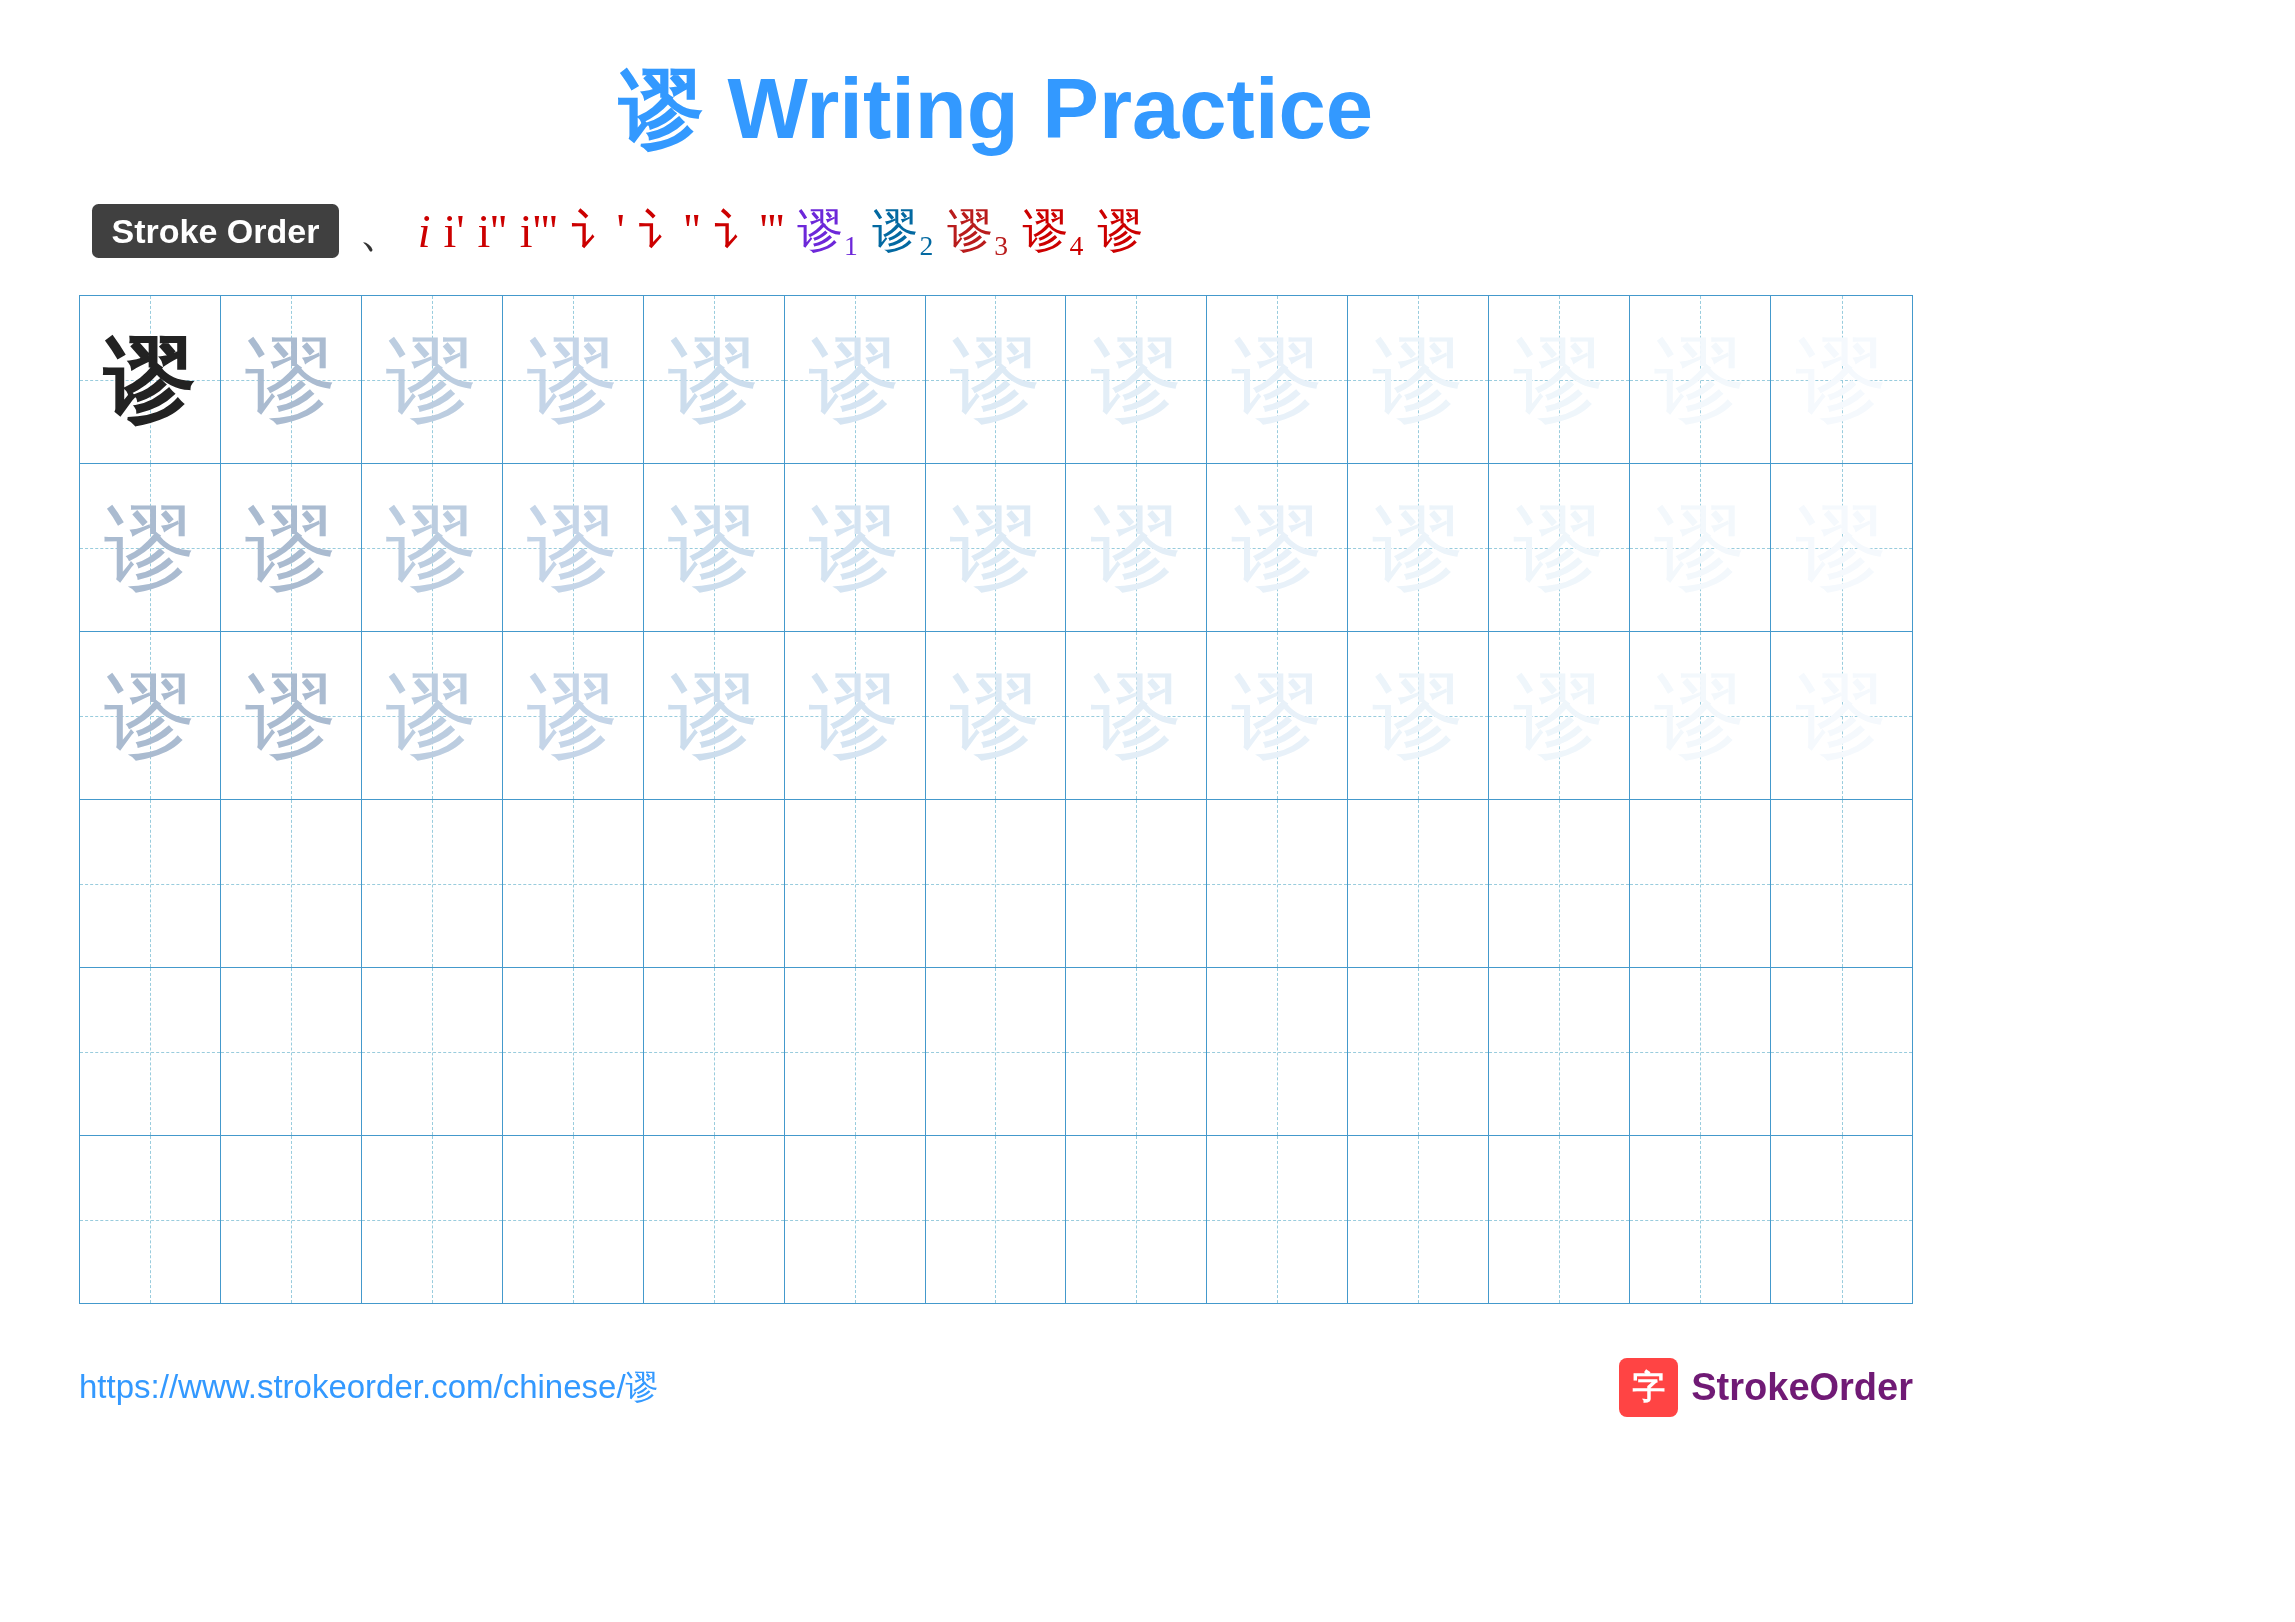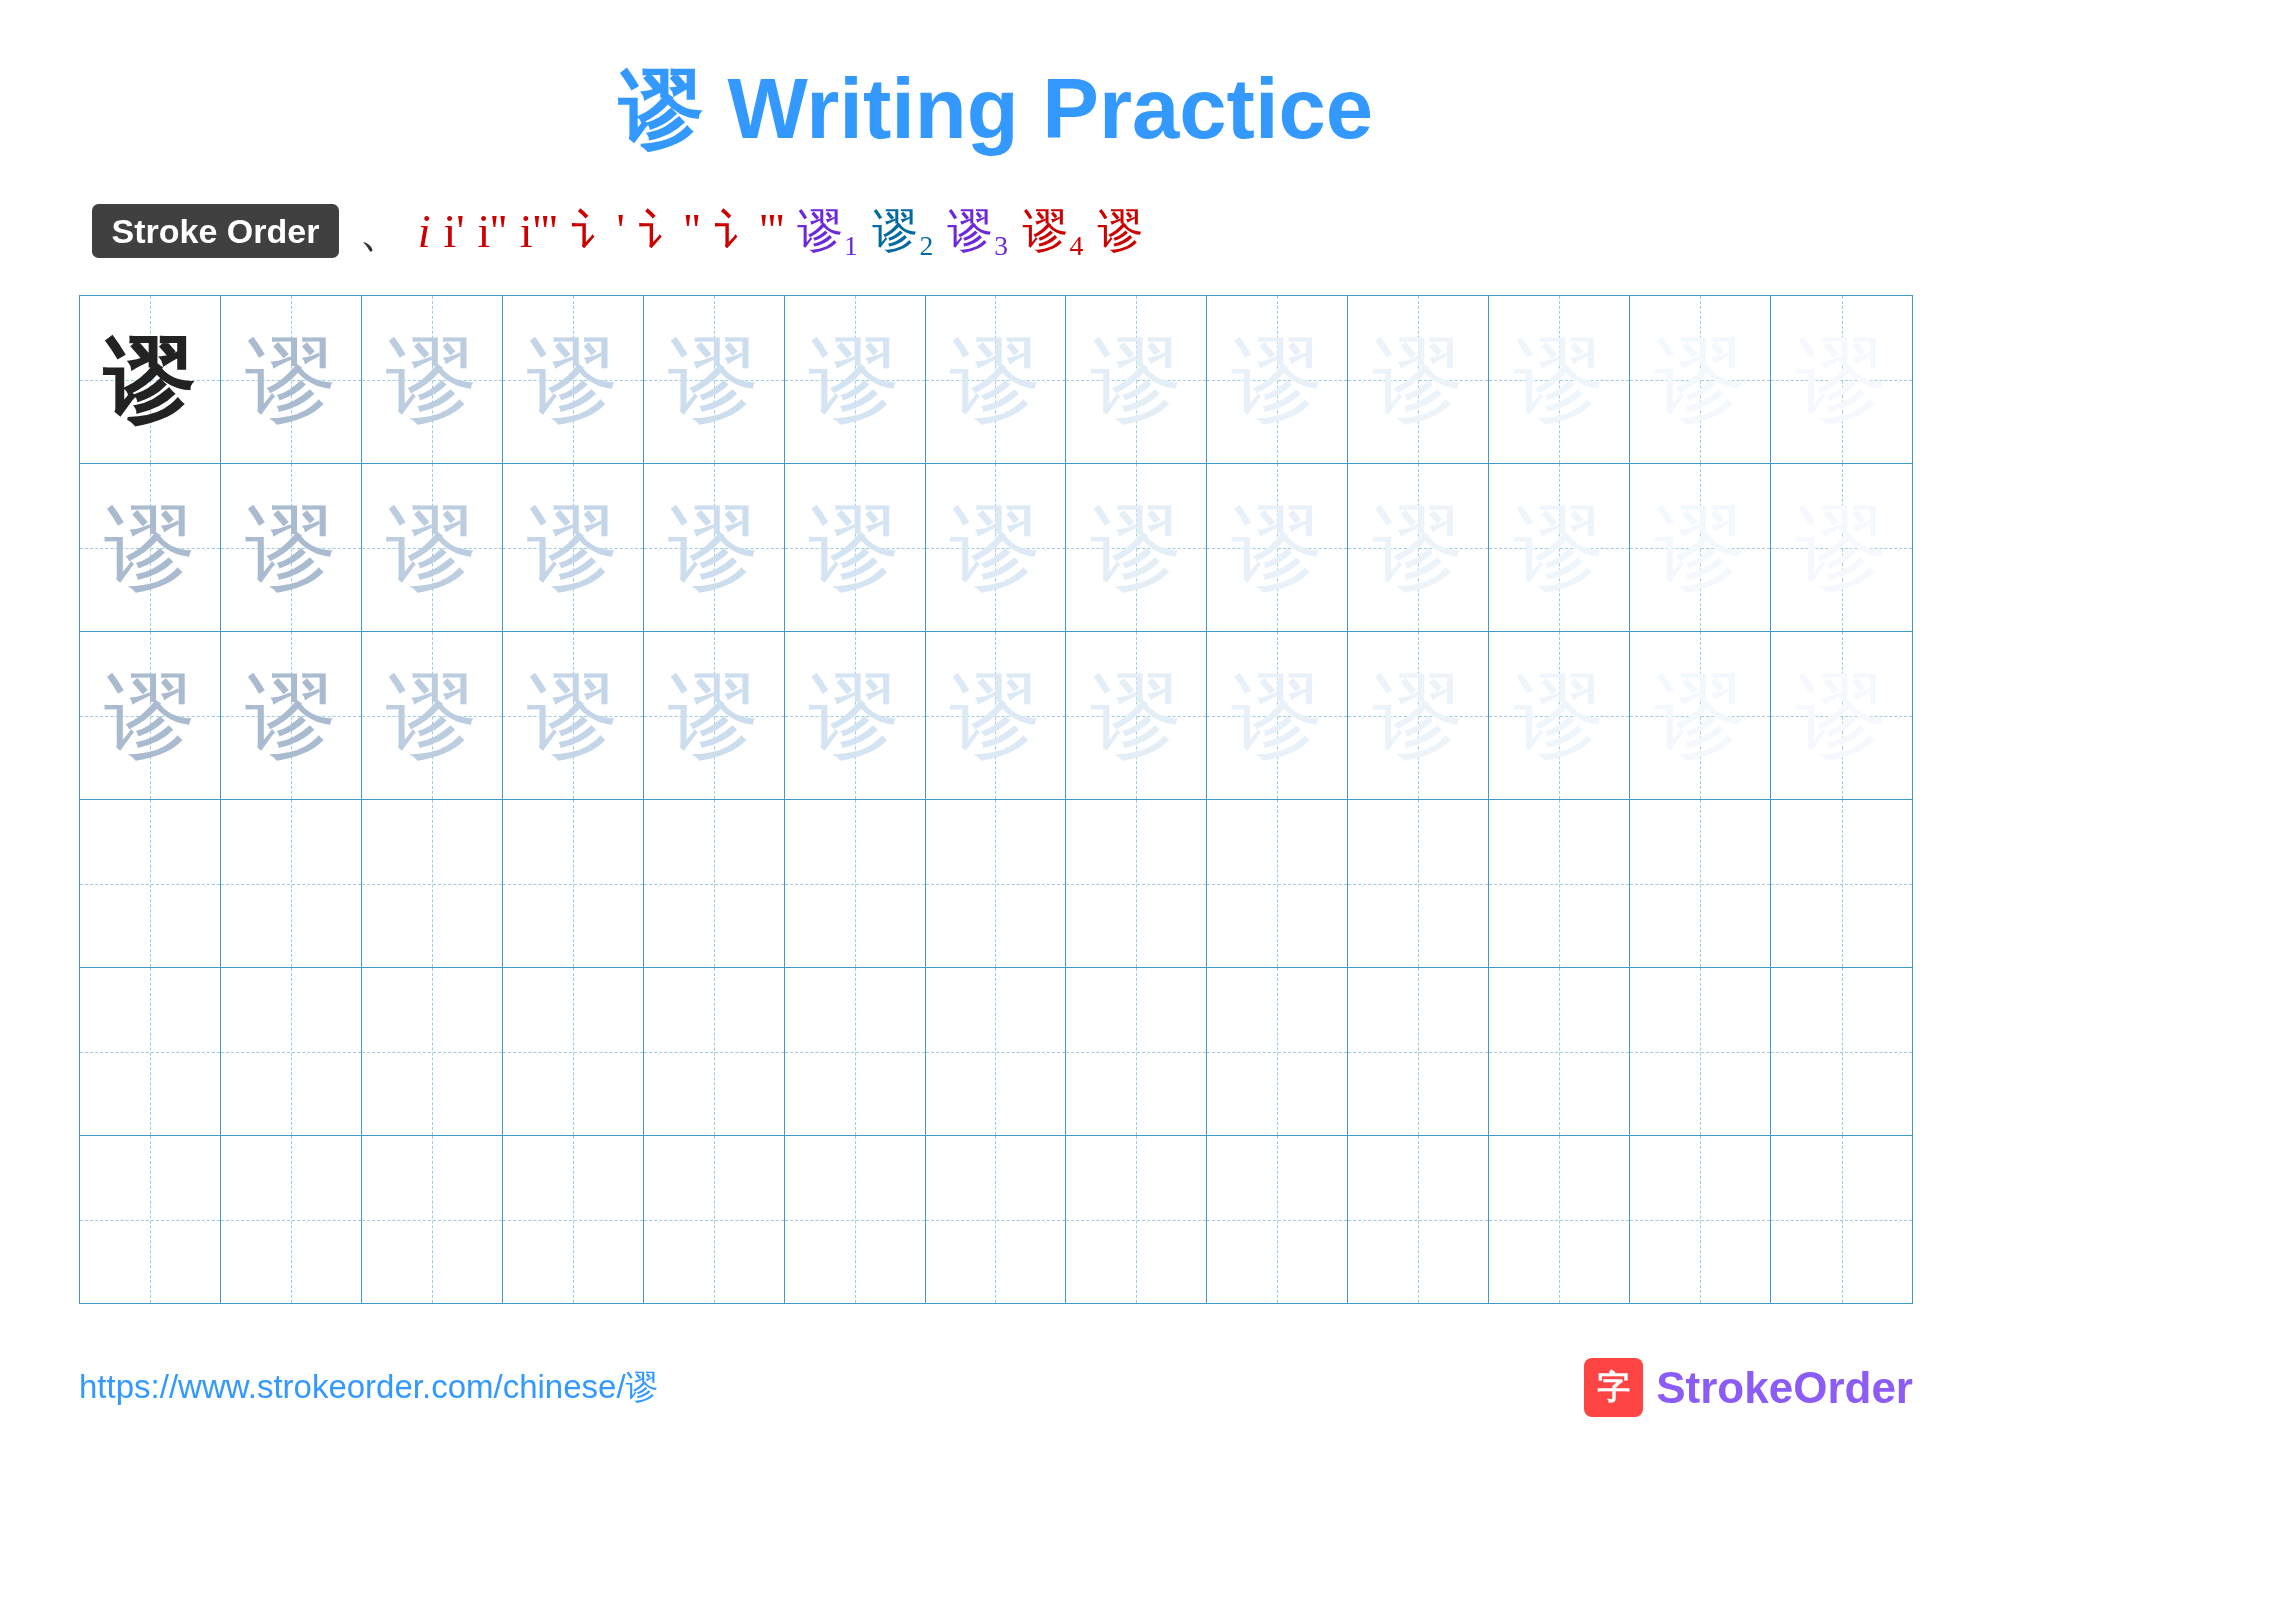--- a/index.html
+++ b/index.html
@@ -97,23 +97,23 @@
       display: flex;
       align-items: center;
       justify-content: center;
       color: white;
       font-size: 33px;
       font-weight: bold;
       font-family: serif;
     }
 
     .footer-logo-text {
-      font-size: 44px;
+      font-size: 38px;
       font-weight: bold;
-      color: #8b5cf6;
+      color: #701a75;
     }
 
     
     .practice-container {
       width: 100%;
       border: 1.3px solid #4499cc;
     }
 
     .grid-row {
       display: grid;
@@ -182,21 +182,21 @@
       <span class="stroke-step dark">、</span>
       <span class="stroke-step" style="font-family:serif; color:#cc0000; font-style:italic;">i</span>
       <span class="stroke-step" style="color:#cc0000;">i'</span>
       <span class="stroke-step" style="color:#cc0000;">i''</span>
       <span class="stroke-step" style="color:#cc0000;">i'''</span>
       <span class="stroke-step" style="color:#cc0000; font-family:serif;">讠'</span>
       <span class="stroke-step" style="color:#cc0000; font-family:serif;">讠''</span>
       <span class="stroke-step" style="color:#cc0000; font-family:serif;">讠'''</span>
       <span class="stroke-step" style="color:#6d28d9; font-family:serif;">谬₁</span>
       <span class="stroke-step" style="color:#0369a1; font-family:serif;">谬₂</span>
-      <span class="stroke-step" style="color:#6d28d9; font-family:serif;">谬₃</span>
+      <span class="stroke-step" style="color:#b91c1c; font-family:serif;">谬₃</span>
       <span class="stroke-step" style="color:#cc0000; font-family:serif;">谬₄</span>
       <span class="stroke-step" style="color:#cc0000; font-family:serif;">谬</span>
     </div>
   </div>
 
   <div class="practice-container">
 
     <div class="grid-row">
       <div class="grid-cell-wrap">
         <div class="h-dash"></div>

